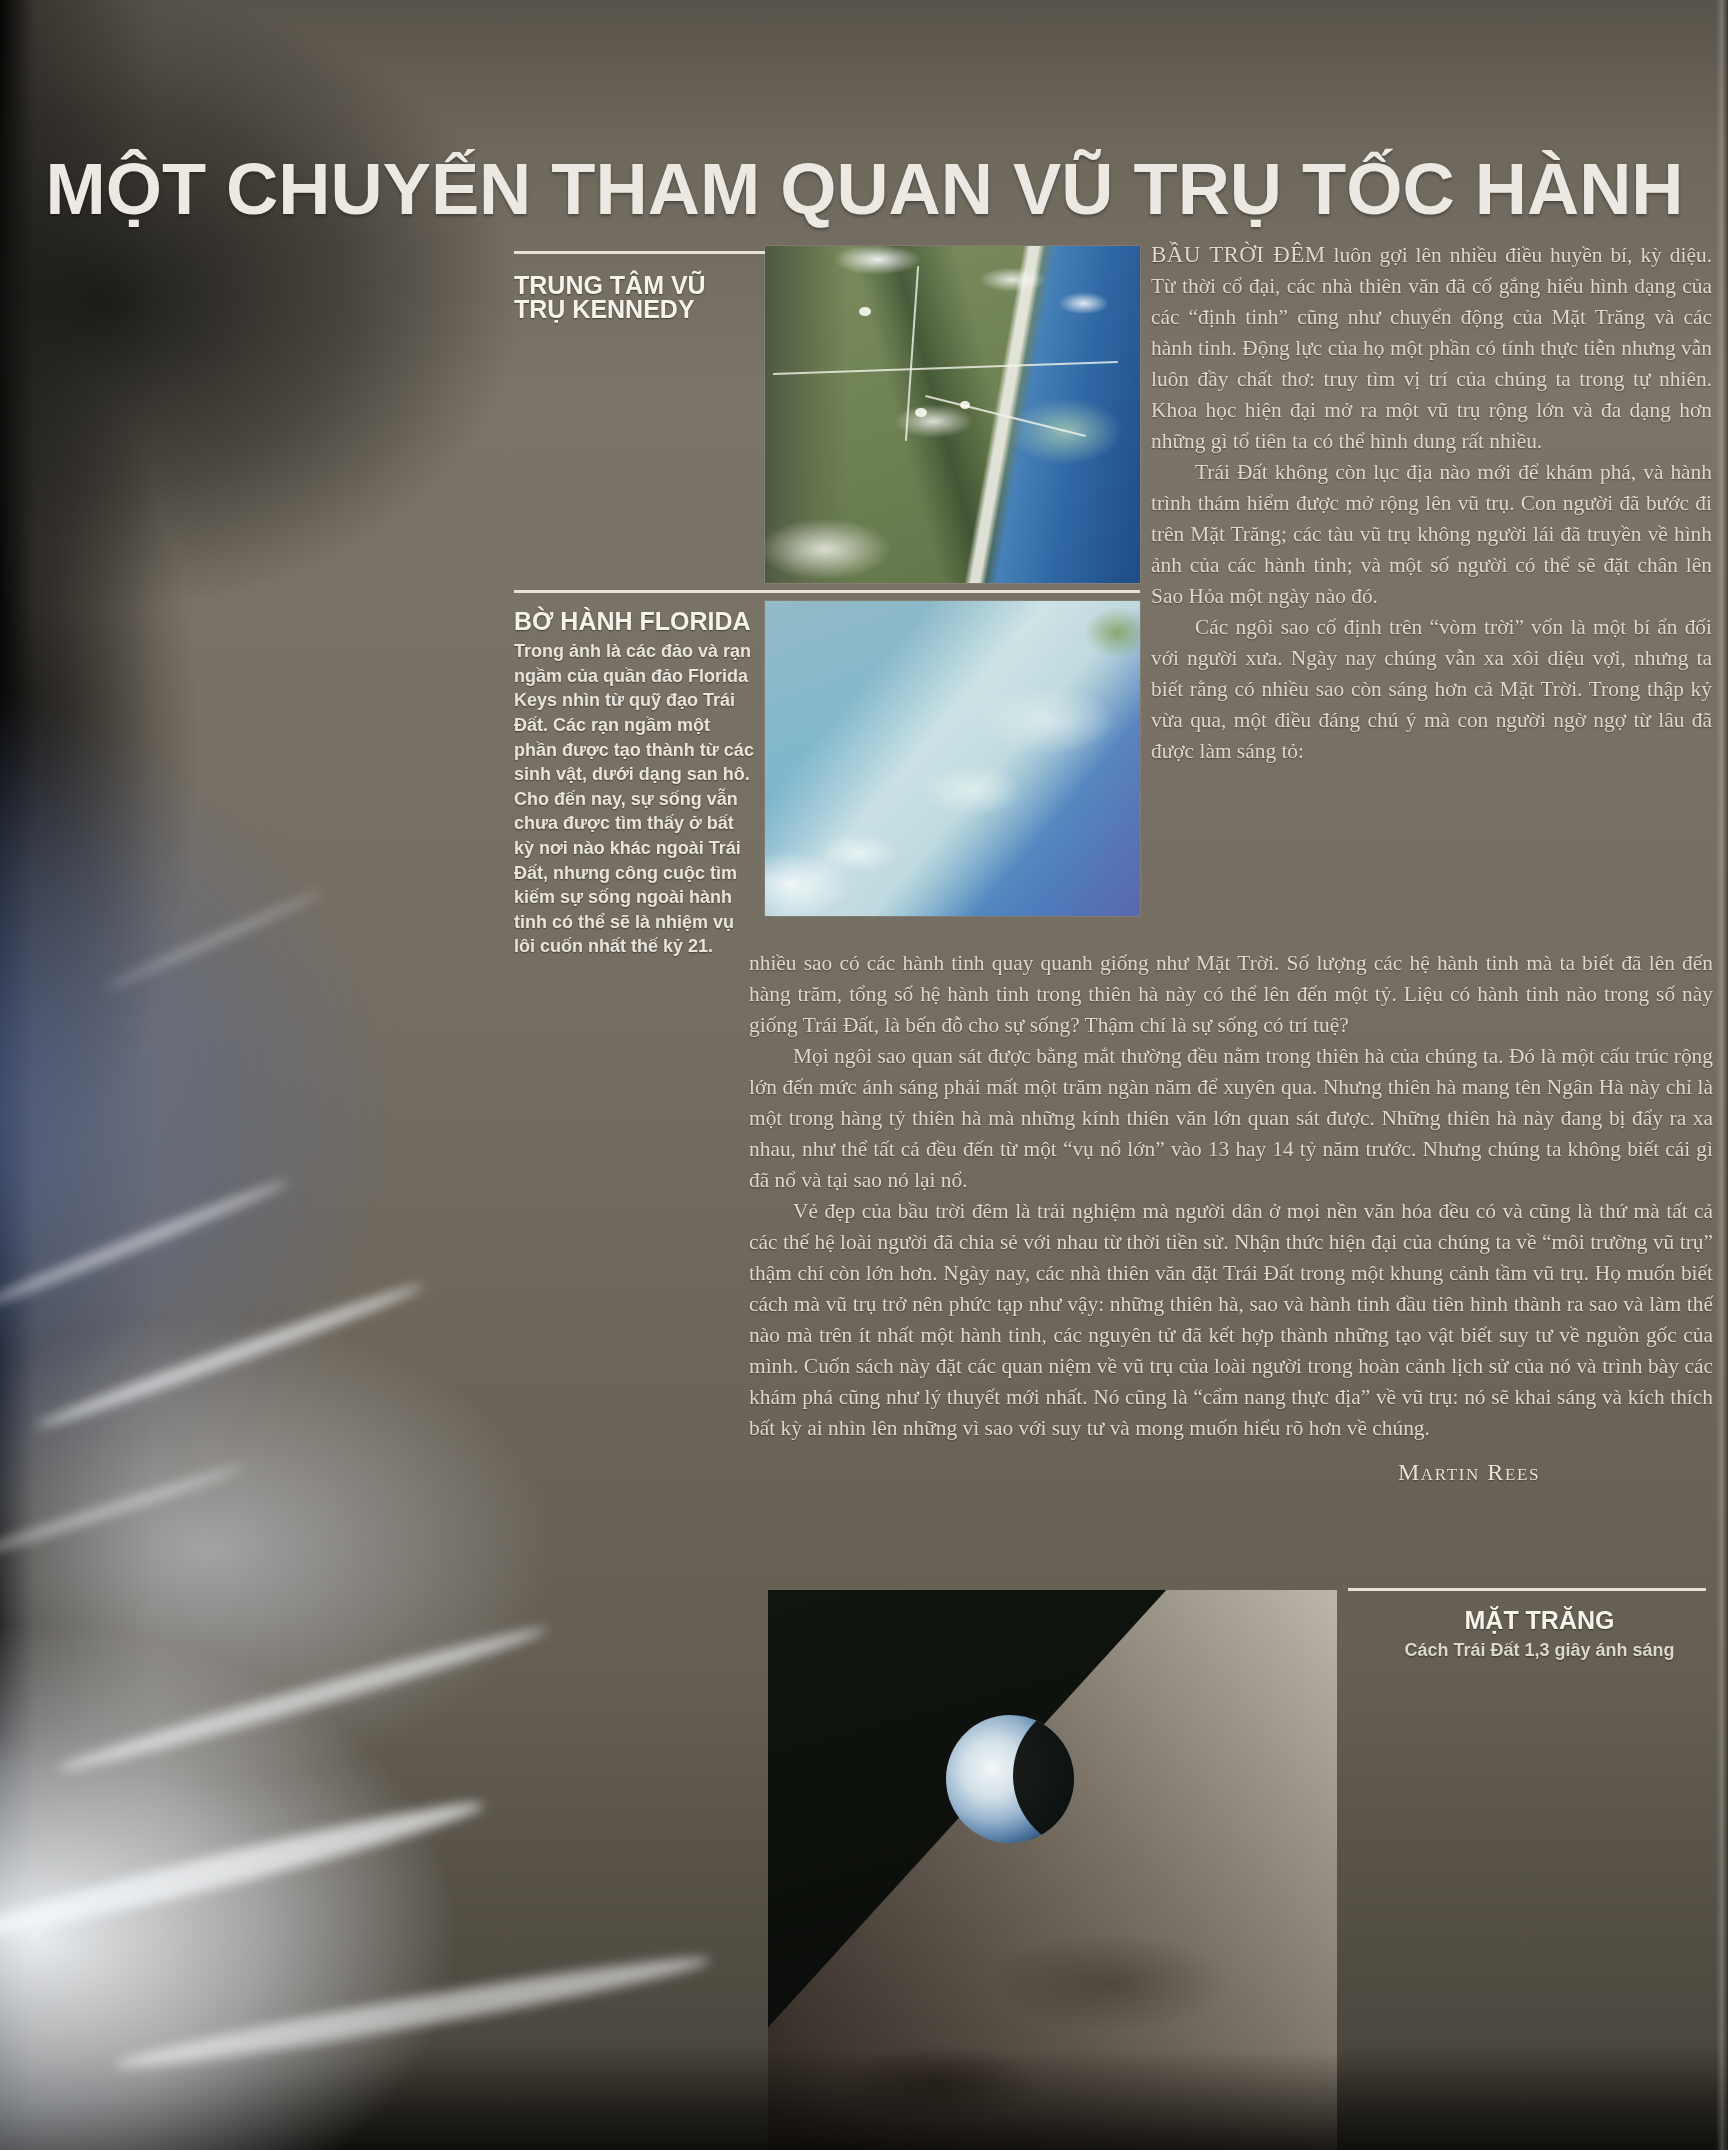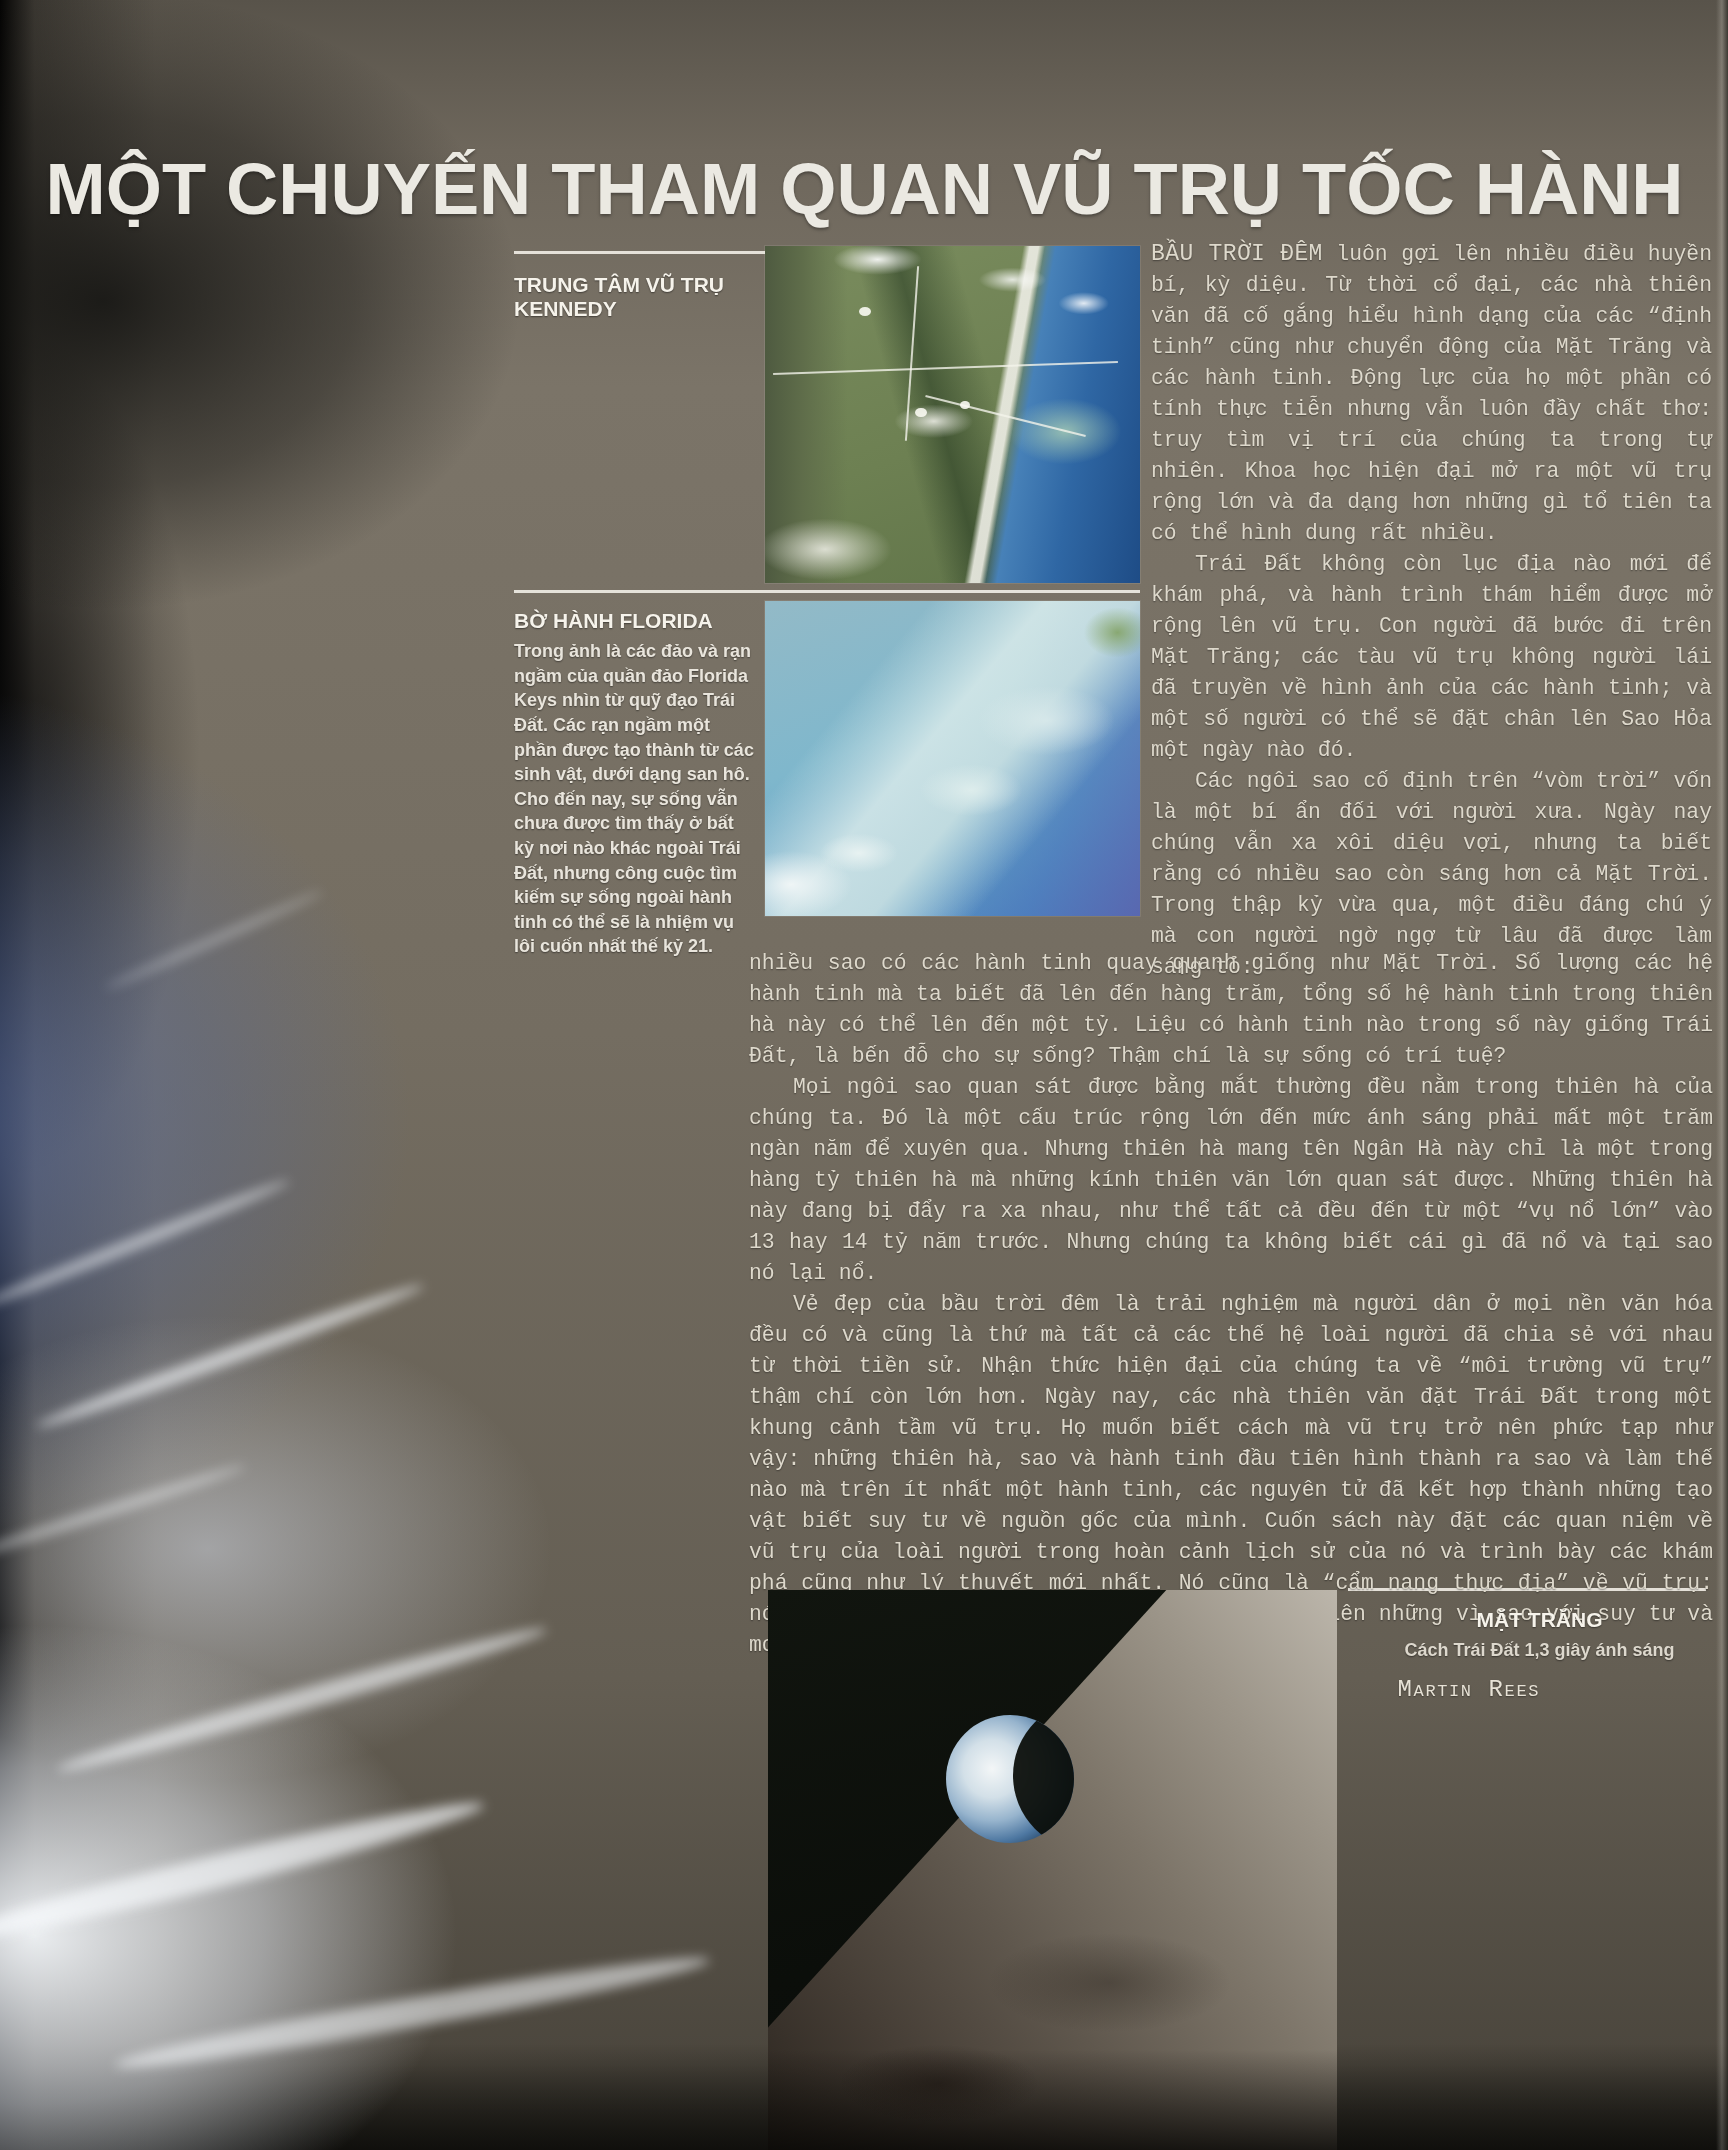--- a/index.html
+++ b/index.html
@@ -31,21 +31,21 @@
     font-weight:bold;font-size:73px;line-height:1;color:#ebe9e2;letter-spacing:0px;
     transform:scaleX(0.99);text-shadow:0 2.4px 3.2px rgba(0,0,0,0.35);white-space:nowrap;}
   
   .rule{position:absolute;height:3.2px;background:#efece4;opacity:.92;}
   .rule1{left:514px;top:251px;width:626px;}
   .rule2{left:514px;top:590px;width:626px;}
   .rule3{left:1348px;top:1588px;width:358px;}
   
   .caption{position:absolute;width:244px;color:#e9e5dc;font-weight:bold;
     font-size:18px;line-height:24.6px;text-shadow:0 0.8px 1.6px rgba(0,0,0,0.45);}
-  .caption h3{margin:0 0 6.3px 0;font-size:21px;line-height:24px;color:#f6f3eb;}
+  .caption h3{margin:0 0 6.3px 0;font-size:25px;line-height:24px;color:#f6f3eb;}
   .cap-kennedy{left:514px;top:273px;}
   .cap-florida{left:514px;top:609px;}
   .cap-moon{left:1366px;top:1608px;width:347px;text-align:center;}
   .cap-moon .sub{margin:0 0 17.4px 0;color:#ddd8cd;}
   
   .photo{position:absolute;box-shadow:0 0 0 0.8px rgba(255,255,255,0.12);}
   .photo-kennedy{left:765px;top:246px;width:375px;height:337px;
     background:
       radial-gradient(ellipse 63px 22px at 30% 4%, rgba(255,255,255,0.9), rgba(255,255,255,0) 70%),
       radial-gradient(ellipse 48px 17.4px at 66% 10%, rgba(255,255,255,0.8), rgba(255,255,255,0) 70%),
@@ -70,21 +70,21 @@
     background:
       radial-gradient(ellipse 48px 36px at 94% 10%, rgba(128,160,96,0.85), rgba(128,160,96,0) 70%),
       radial-gradient(ellipse 87px 48px at 7% 90%, rgba(242,247,247,0.95), rgba(242,247,247,0) 70%),
       radial-gradient(ellipse 56px 28px at 25% 80%, rgba(235,244,243,0.9), rgba(235,244,243,0) 70%),
       radial-gradient(ellipse 71px 36px at 55% 60%, rgba(228,241,239,0.8), rgba(228,241,239,0) 72%),
       radial-gradient(ellipse 95px 48px at 75% 38%, rgba(224,238,238,0.75), rgba(224,238,238,0) 72%),
       linear-gradient(130deg, rgba(0,0,0,0) 26%, rgba(223,238,236,0.8) 44%, rgba(207,228,228,0.85) 58%, rgba(0,0,0,0) 74%),
       linear-gradient(115deg, rgba(0,0,0,0) 55%, rgba(74,114,186,0.6) 78%, rgba(92,96,172,0.8) 100%),
       linear-gradient(160deg, #93bac7 0%, #7fb7cc 40%, #609fc6 75%, #4d86c0 100%);}
   
-  .article{position:absolute;color:#ded9cc;font-family:Liberation Mono, monospace;
+  .article{position:absolute;color:#ded9cc;font-family:Liberation Serif, serif;
     font-size:21.4px;line-height:31px;text-align:justify;text-shadow:0 0.8px 1.6px rgba(0,0,0,0.4);}
   .article p{margin:0;}
   .article p.ind{text-indent:44px;}
   .col{left:1151px;top:239px;width:561px;}
   .full{left:749px;top:948px;width:964px;}
   .lead{font-size:23px;letter-spacing:0.4px;}
   .signature{margin-top:12.7px;text-align:right;padding-right:173px;
     font-variant:small-caps;letter-spacing:1.6px;font-size:24px;color:#e7e2d6;}
   
   .photo-moon{left:768px;top:1590px;width:569px;height:561px;box-shadow:none;

